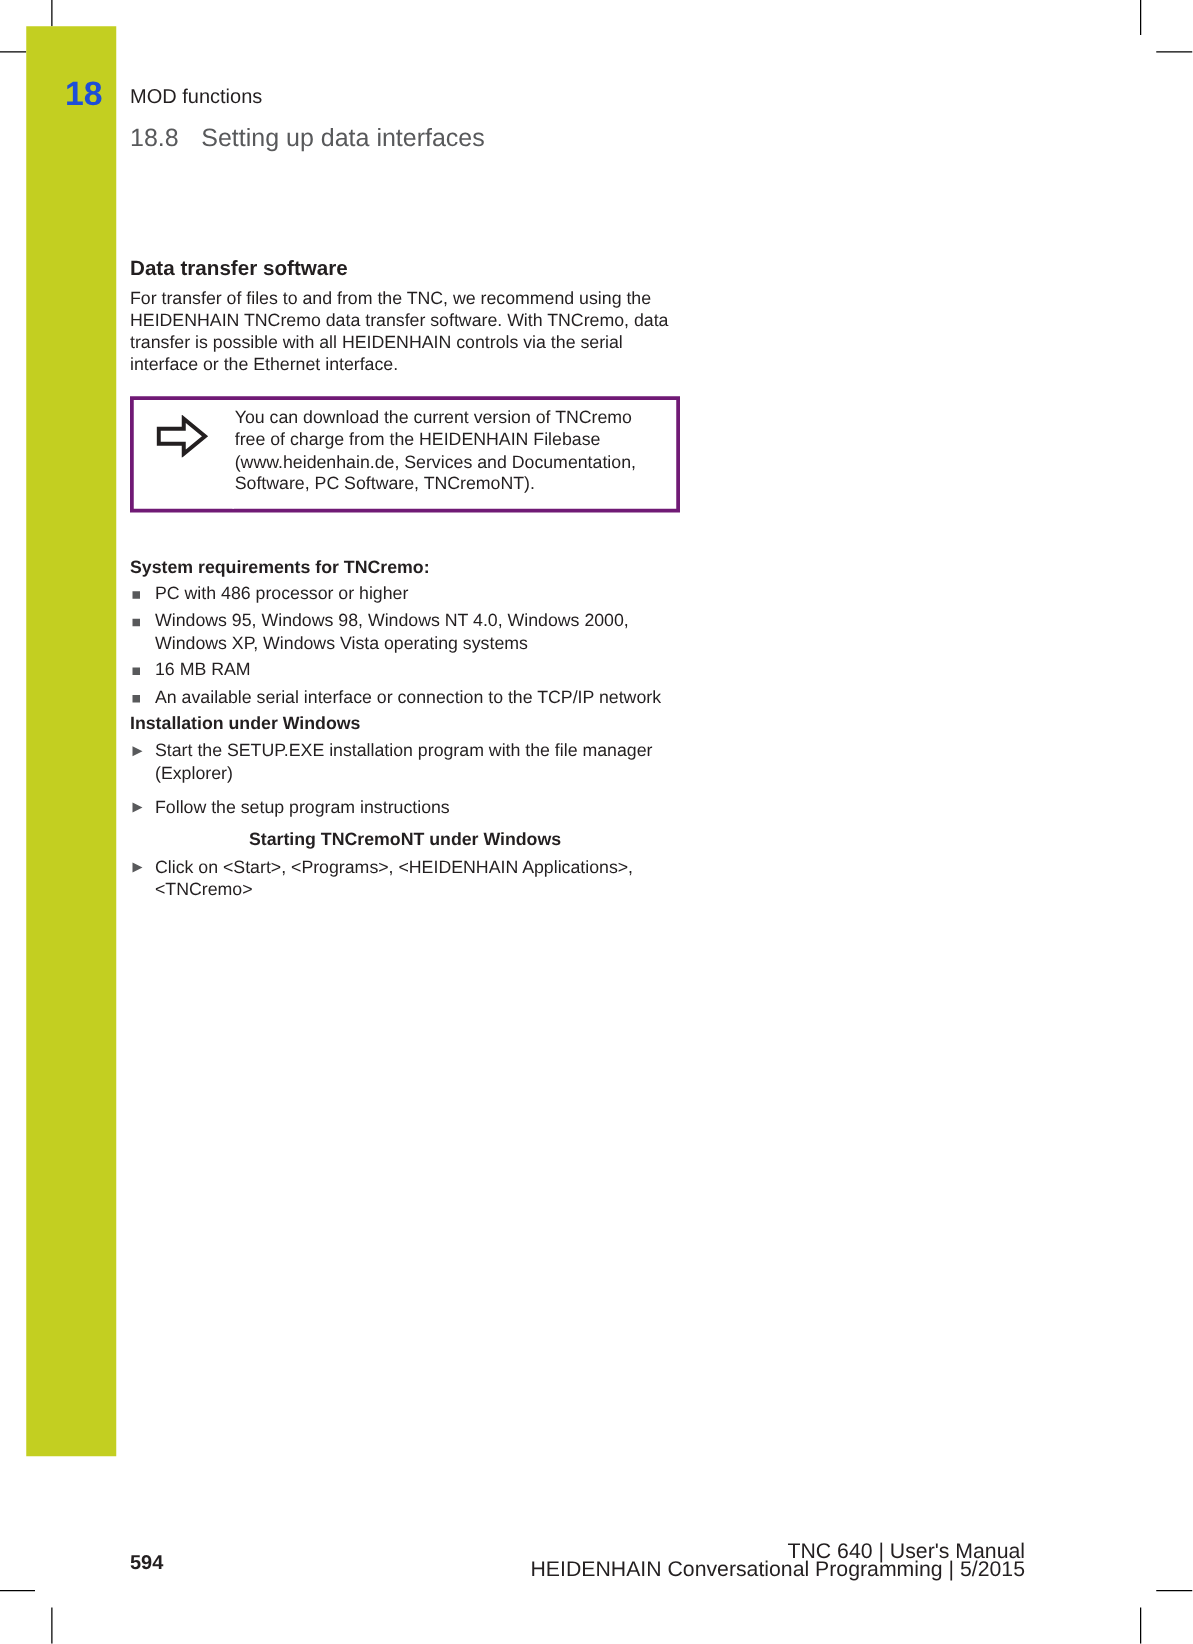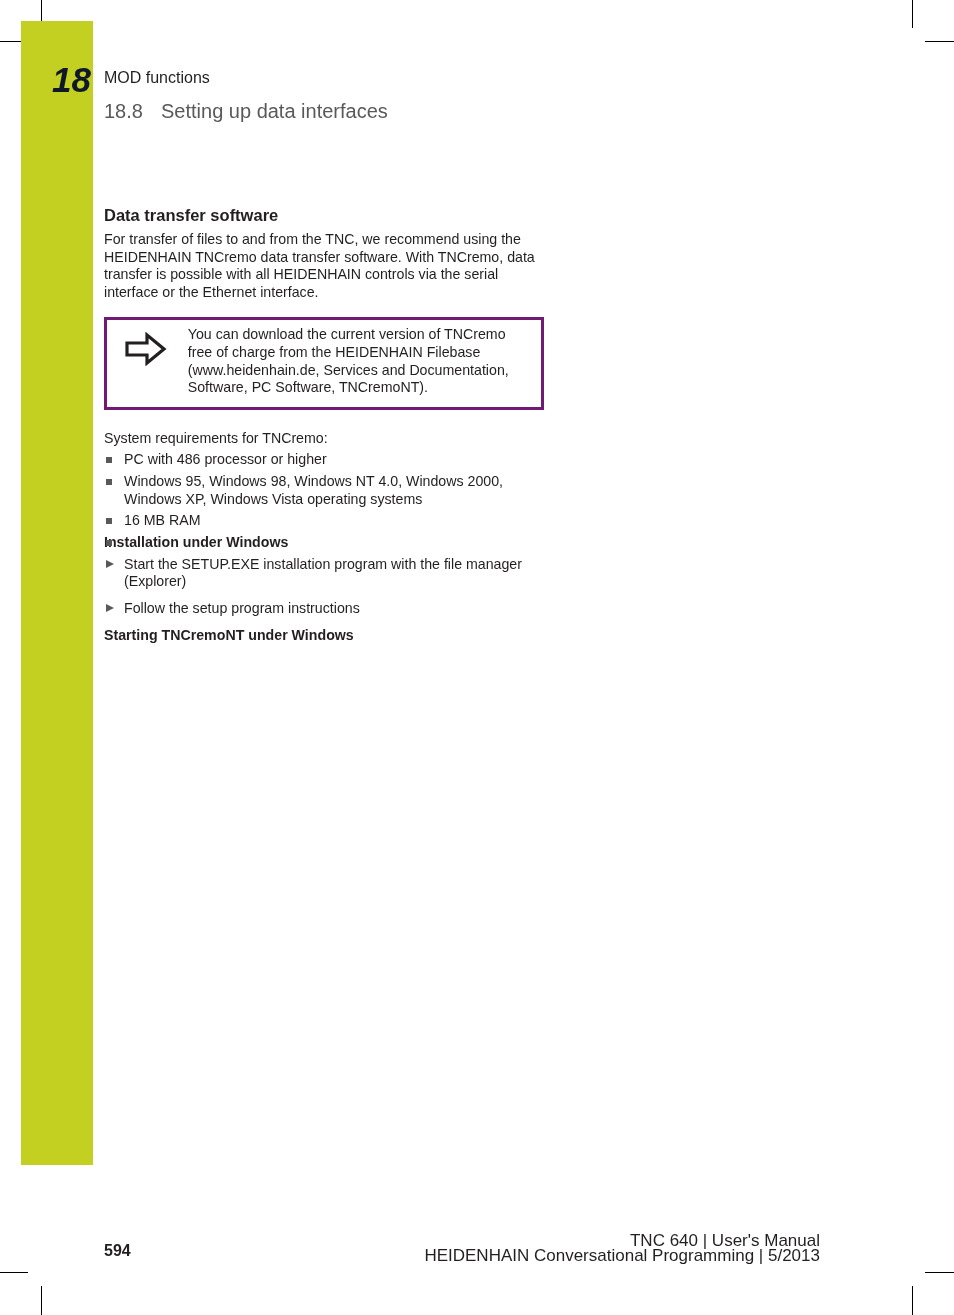--- a/index.html
+++ b/index.html
@@ -1,30 +1,30 @@
 <!DOCTYPE html>
 <html><head>
 <meta charset="utf-8">
 <style>
   html, body { margin:0; padding:0; background:#ffffff; }
   body { width:954px; height:1315px; position:relative; overflow:hidden;
          font-family:"Liberation Sans", sans-serif; color:#231f20; }
   .crop { position:absolute; background:#000; }
   .band { position:absolute; left:21px; top:21px; width:72px; height:1144px; background:#c3cf21; }
-  .chapter-num { position:absolute; left:52px; top:62px; font-size:35px; font-weight:bold; color:#0f172a; line-height:1;font-style:italic; }
+  .chapter-num { position:absolute; left:52px; top:62px; font-size:27px; font-weight:bold; color:#1d4ed8; line-height:1; }
   .chapter-title { position:absolute; left:104px; top:68px; font-size:16px; font-weight:normal; color:#231f20; line-height:1.2; }
   .section-title { position:absolute; left:104px; top:99px; font-size:20px; font-weight:normal; color:#58595b; line-height:1.2; }
   .section-title .num { display:inline-block; width:57px; }
   .content { position:absolute; left:104px; top:205px; width:440px; font-size:14.2px; line-height:17.6px; }
   h2 { font-size:16.5px; font-weight:bold; margin:0 0 6px 0; line-height:20px; }
   p { margin:0; }
   .note { margin-top:16px; border:3px solid #701a75; display:flex; min-height:86px; }
   .note-icon { width:81px; border-right:1px solid #ffffff; display:flex; justify-content:center; padding-top:12px; }
   .note-text { padding:6px 8px 10px 1px; width:355px; }
-  .lead { margin-top:20px; }
+  .lead { margin-top:36px;font-weight:bold; }
   ul.bullets { list-style:none; margin:4px 0 0 0; padding:0; }
   ul.bullets li { position:relative; padding-left:20px; margin-bottom:4px; }
   ul.bullets li .sq { position:absolute; left:2px; top:6px; width:6px; height:6px; background:#58595b; }
   h3 { font-size:14.2px; font-weight:bold; margin:4px 0 5px 0; line-height:17px; }
   ul.steps { list-style:none; margin:0; padding:0; }
   ul.steps li { position:relative; padding-left:20px; margin-bottom:9px; }
   ul.steps li .tri { position:absolute; left:2px; top:4px; width:0; height:0;
         border-top:4.5px solid transparent; border-bottom:4.5px solid transparent; border-left:8px solid #58595b; }
   .page-num { position:absolute; left:104px; top:1242px; font-size:16px; font-weight:bold; }
   .footer { position:absolute; right:134px; top:1234px; font-size:17px; text-align:right; line-height:14.5px; color:#231f20; }
@@ -59,29 +59,32 @@
       </svg>
     </div>
     <div class="note-text">You can download the current version of TNCremo free of charge from the HEIDENHAIN Filebase (www.heidenhain.de, Services and Documentation, Software, PC Software, TNCremoNT).</div>
   </div>
 
   <p class="lead">System requirements for TNCremo:</p>
   <ul class="bullets">
     <li><span class="sq"></span><span>PC with 486 processor or higher</span></li>
     <li><span class="sq"></span><span>Windows 95, Windows 98, Windows NT 4.0, Windows 2000, Windows XP, Windows Vista operating systems</span></li>
     <li><span class="sq"></span><span>16 MB RAM</span></li>
-    <li><span class="sq"></span></li>
+    <li><span class="sq"></span><span>An available serial interface or connection to the TCP/IP network</span></li>
   </ul>
 
   <h3>Installation under Windows</h3>
   <ul class="steps">
     <li><span class="tri"></span><span>Start the SETUP.EXE installation program with the file manager (Explorer)</span></li>
     <li><span class="tri"></span><span>Follow the setup program instructions</span></li>
   </ul>
 
-  <h3 style="margin-top:8px;">Starting TNCremoNT under Windows</h3>
+  <h3 style="margin-top:8px;text-align:center;">Starting TNCremoNT under Windows</h3>
+  <ul class="steps">
+    <li><span class="tri"></span><span>Click on &lt;Start&gt;, &lt;Programs&gt;, &lt;HEIDENHAIN Applications&gt;, &lt;TNCremo&gt;</span></li>
+  </ul>
 </div>
 
 <div class="page-num">594</div>
 <div class="footer">
   <div>TNC 640 | User's Manual</div>
-  <div>HEIDENHAIN Conversational Programming | 5/2013</div>
+  <div>HEIDENHAIN Conversational Programming | 5/2015</div>
 </div>
 
 </body></html>

